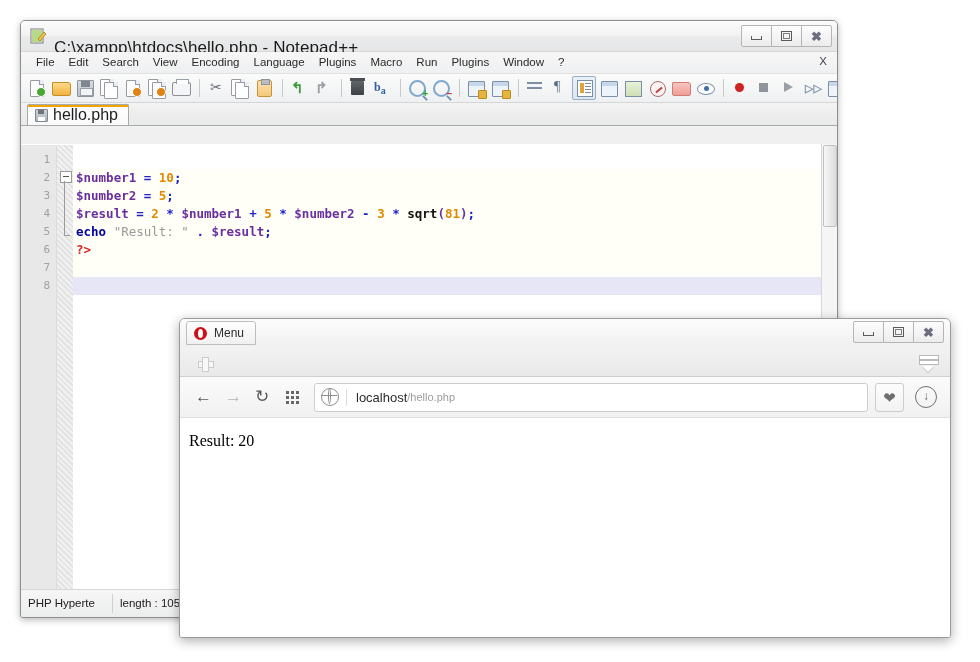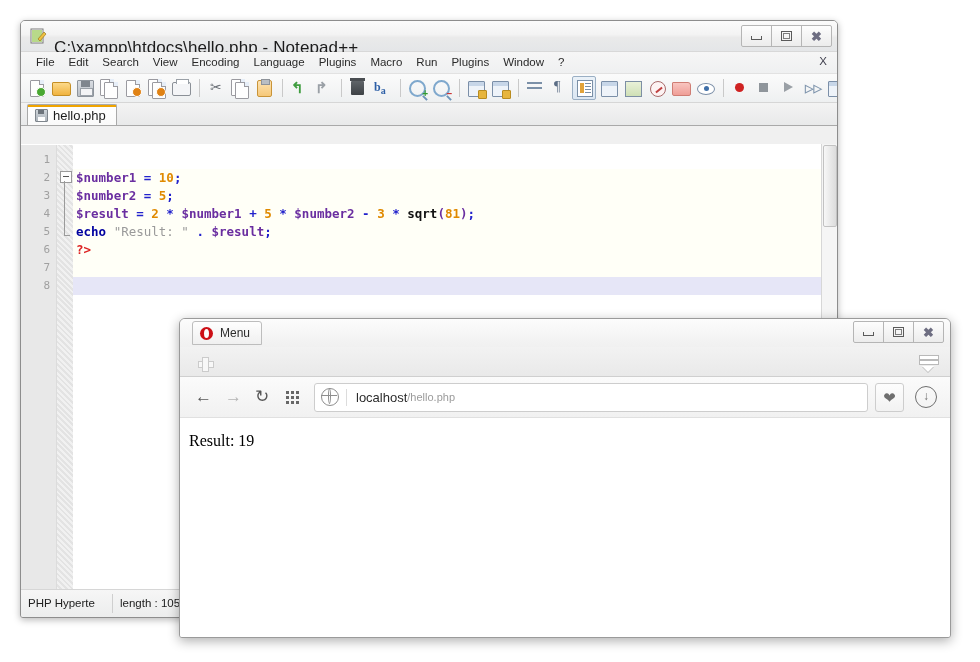--- a/index.html
+++ b/index.html
@@ -128,21 +128,21 @@
     border-bottom: 1px solid #a9a9a9;
     display: flex; align-items: flex-end;
     padding-left: 6px;
   }
   .npp-tab {
     height: 20px; display: flex; align-items: center;
     padding: 0 10px 0 7px;
     background: linear-gradient(to bottom,#ffffff,#fafafa);
     border: 1px solid #a9a9a9; border-bottom: none;
     border-radius: 2px 2px 0 0;
-    font-size: 13px; color: #1c1c1c;
+    font-size: 16px; color: #1c1c1c;
     position: relative;
   }
   .npp-tab:before{
     content:""; position:absolute; left:0; right:0; top:0; height:2px;
     background:#f0a400;
   }
   .tab-save-ico{width:11px;height:11px;margin-right:5px;background:linear-gradient(to bottom,#cfd5da,#aeb5bc);border:1px solid #7e858c;border-radius:1px;position:relative;flex:0 0 auto;}
   .tab-save-ico:before{content:"";position:absolute;left:2px;top:0;width:6px;height:4px;background:#6d747b;}
   .tab-save-ico:after{content:"";position:absolute;left:1.5px;bottom:0;width:7px;height:4px;background:#fff;}
 
@@ -232,21 +232,21 @@
     border: 1px solid #9a9a9a;
     border-radius: 6px 6px 3px 3px;
     box-shadow: 0 3px 12px rgba(0,0,0,0.32);
     overflow: hidden;
   }
   .op-topstrip {
     position: relative;
     height: 28px;
     background: linear-gradient(to bottom,#fcfcfc,#f0f0f0);
     display: flex; align-items: center;
-    padding-left: 12px;
+    padding-left: 6px;
   }
   .op-menu-btn {
     display: flex; align-items: center;
     height: 22px; padding: 0 11px 0 7px;
     background: linear-gradient(to bottom,#fefefe,#f0f0f0);
     border: 1px solid #bdbdbd;
     border-radius: 3px 3px 0 0;
     font-size: 12px; color: #2c2c2c;
   }
   .op-logo {
@@ -620,17 +620,17 @@
       <div class="heart-btn">
           <span class="heart">❤</span>
         </div>
       <div class="dl-btn">
         <span class="dl-circle"></span>
           <span class="dl-arrow">↓</span>
       </div>
     </div>
 
     <div class="op-content">
-      <div class="page-text">Result: 19</div>
+      <div class="page-text">Result: 20</div>
     </div>
   </div>
 
 </div>
 
 </body></html>

